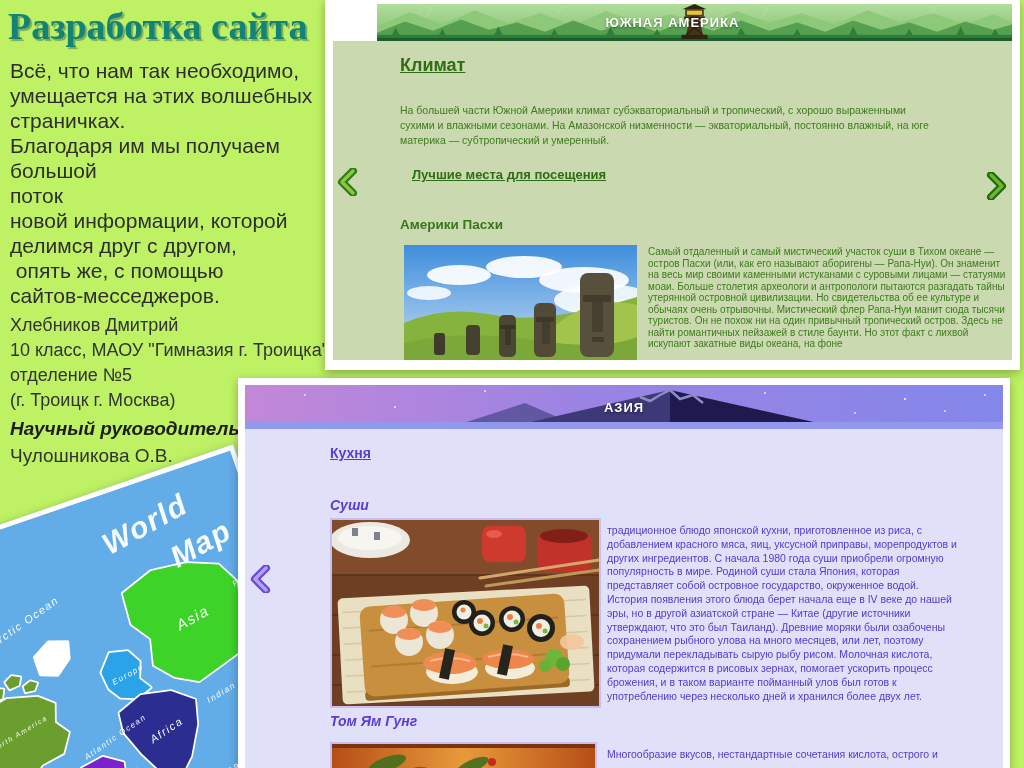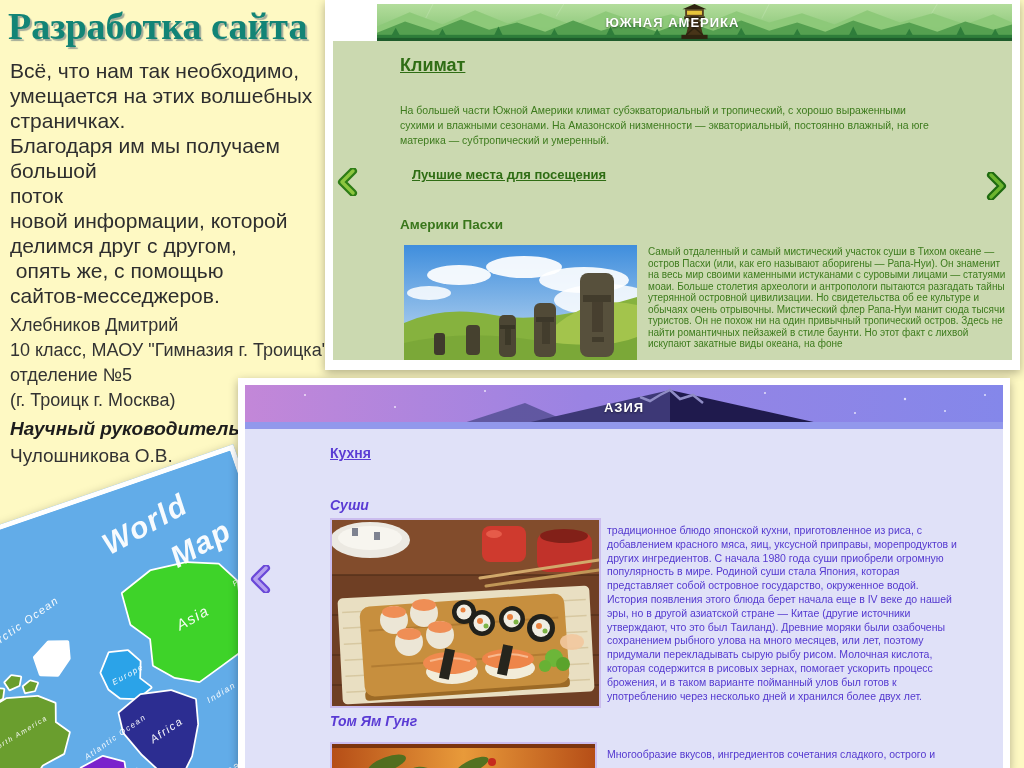--- a/index.html
+++ b/index.html
@@ -1,16 +1,16 @@
 <!DOCTYPE html>
 <html><head>
 <meta charset="utf-8">
 <style>
   html,body{margin:0;padding:0;background:#888;}
-  .slide{position:relative;width:1024px;height:768px;background:#fef9c3;overflow:hidden;
+  .slide{position:relative;width:1024px;height:768px;background:#bef264;overflow:hidden;
          font-family:"Liberation Sans",sans-serif;}
   
   .main-title{position:absolute;left:8px;top:2px;margin:0;width:330px;
       font-family:"Liberation Serif",serif;font-weight:bold;font-size:38px;line-height:48px;
       color:#128476;text-shadow:2px 2px 1px rgba(25,55,90,.4);}
   .intro-text{position:absolute;left:10px;top:58px;width:340px;font-size:21px;line-height:25px;
       color:#2e2e2e;white-space:pre-line;}
   .author-label{position:absolute;left:10px;top:288px;font-size:19px;font-weight:bold;font-style:italic;color:#1d1d1d;}
   .author-details{position:absolute;left:10px;top:313px;width:340px;font-size:18px;line-height:25px;
       color:#333;white-space:pre-line;}
@@ -375,17 +375,17 @@
             <ellipse cx="95" cy="30" rx="16" ry="6" transform="rotate(15 95 30)"></ellipse>
             <ellipse cx="30" cy="35" rx="14" ry="6" transform="rotate(-10 30 35)"></ellipse>
             <ellipse cx="140" cy="22" rx="18" ry="6" transform="rotate(-25 140 22)"></ellipse>
           </g>
           <circle cx="120" cy="35" r="5" fill="#c62b1e"></circle>
           <circle cx="160" cy="18" r="4" fill="#c62b1e"></circle>
           <circle cx="180" cy="30" r="6" fill="#e2663a"></circle>
           <ellipse cx="228" cy="42" rx="45" ry="18" fill="#ece8df"></ellipse>
         </svg>
       </div>
-      <p class="asia-par tom-text">Многообразие вкусов, ингредиентов сочетания сладкого, острого и</p>
+      <p class="asia-par tom-text">Многообразие вкусов, нестандартные сочетания кислота, острого и</p>
     </div>
   </div>
 
 </div>
 
 </body></html>

